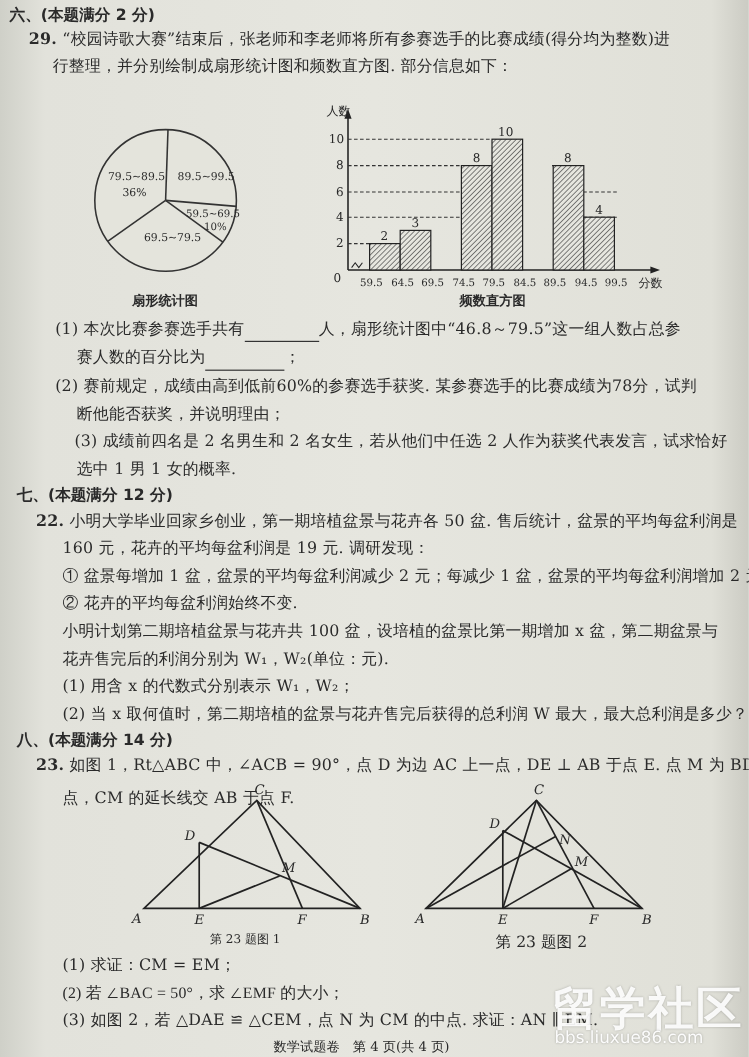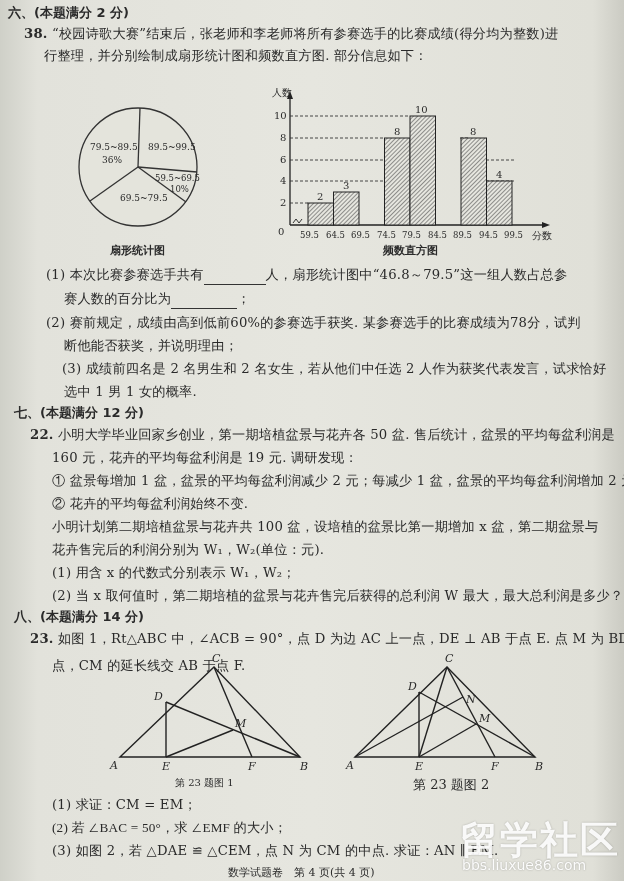--- a/index.html
+++ b/index.html
@@ -20,21 +20,21 @@
   .wm1 { font-family: "DejaVu Sans", sans-serif; font-weight: bold; font-size: 38px; color: rgba(255,255,255,0.92);
          text-shadow: 0 0 2px rgba(0,0,0,0.25); letter-spacing: 2px; }
   .wm2 { font-family: "DejaVu Sans", sans-serif; font-size: 14px; color: rgba(255,255,255,0.95); text-shadow: 0 0 2px rgba(0,0,0,0.3); }
   .footer { font-size: 11px; }
 </style>
 </head>
 <body>
 
 <div class="abs sec" style="left:8px;top:4px;">六、(本题满分 2 分)</div>
 <div class="abs line" style="left:24px;top:24px;">
-  <span class="qnum">38.</span>
+  <span class="qnum">29.</span>
   <span>“校园诗歌大赛”结束后，张老师和李老师将所有参赛选手的比赛成绩(得分均为整数)进</span>
 </div>
 <div class="abs line" style="left:44px;top:46px;">行整理，并分别绘制成扇形统计图和频数直方图. 部分信息如下：</div>
 
 <div class="abs" style="left:60px;top:95px;width:200px;height:165px;">
   <svg width="200" height="165" viewBox="0 0 200 165">
     <circle cx="78" cy="72" r="59" fill="#e4e4dc" stroke="#333" stroke-width="1.3"></circle>
     <line x1="78" y1="72" x2="80" y2="13" stroke="#333" stroke-width="1.3"></line>
     <line x1="78" y1="72" x2="137" y2="77" stroke="#333" stroke-width="1.3"></line>
     <line x1="78" y1="72" x2="126" y2="107" stroke="#333" stroke-width="1.3"></line>

